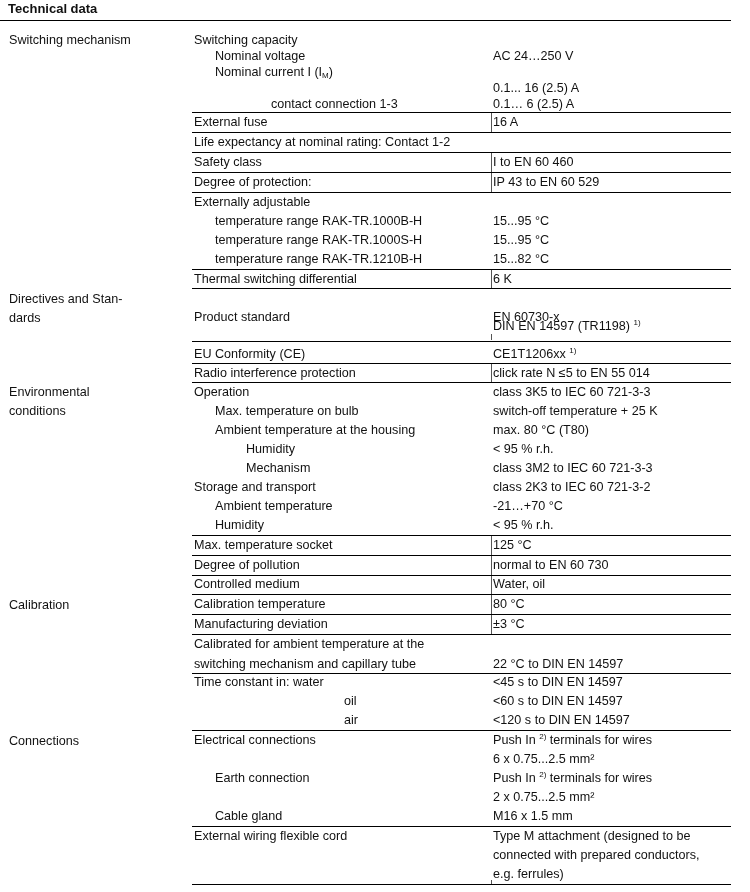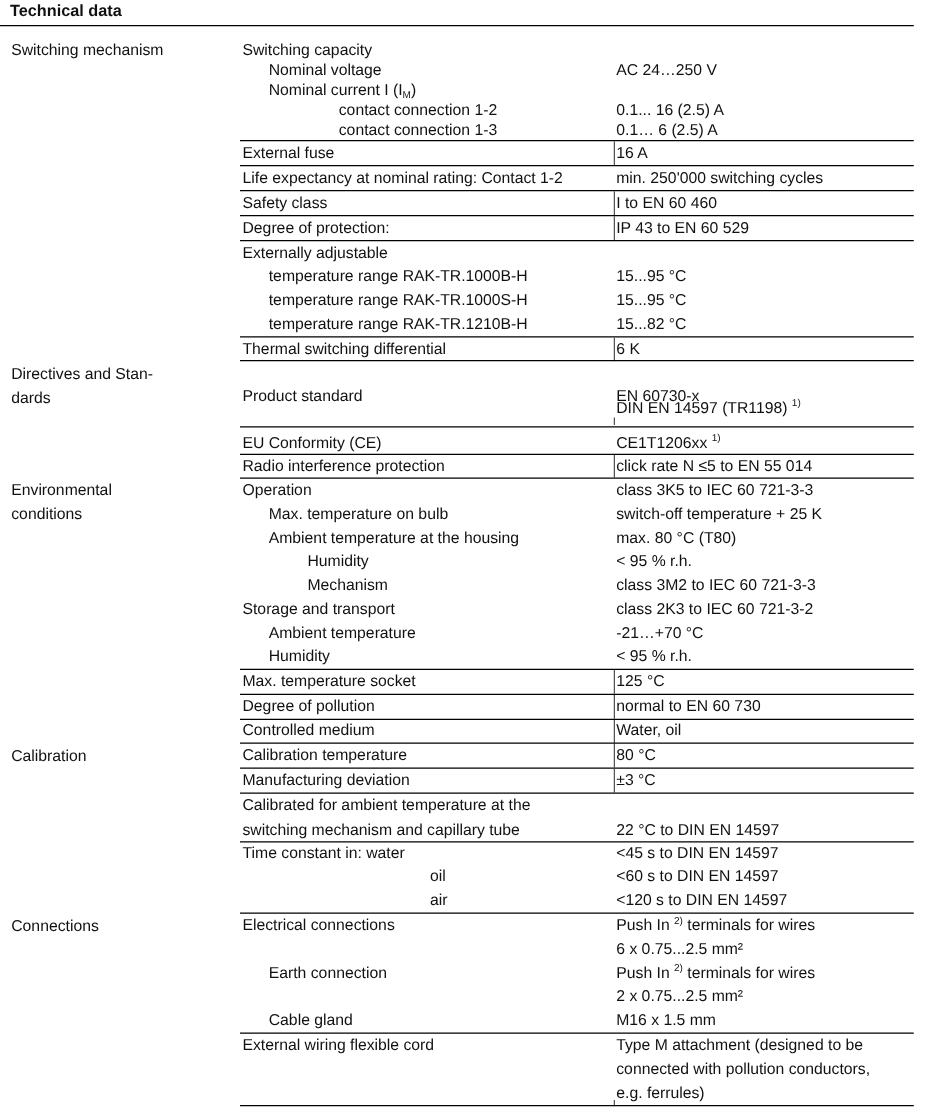--- a/index.html
+++ b/index.html
@@ -54,37 +54,35 @@
   <span class="lbl">Switching capacity</span>
 </div>
 <div class="row" style="top:47px">
   <span class="lbl i1">Nominal voltage</span>
   <span class="val">AC 24…250 V</span>
 </div>
 <div class="row" style="top:63px">
   <span class="lbl i1"><span>Nominal current  I (I</span><sub>M</sub><span>)</span></span>
 </div>
 <div class="row" style="top:79px">
-  <span class="lbl i3">contact connection 1-2</span>
   <span class="val">0.1... 16 (2.5) A</span>
 </div>
 <div class="row" style="top:95px">
   <span class="lbl i3">contact connection 1-3</span>
   <span class="val">0.1…  6 (2.5) A</span>
 </div>
 <div class="rule" style="top:112px"></div>
 <div class="vsep" style="top:113px;height:19px"></div>
 <div class="row" style="top:113px">
   <span class="lbl">External fuse</span>
   <span class="val">16 A</span>
 </div>
 <div class="rule" style="top:132px"></div>
 <div class="row" style="top:133px">
   <span class="lbl">Life expectancy at nominal rating: Contact 1-2</span>
-  <span class="val">min. 250'000 switching cycles</span>
 </div>
 <div class="rule" style="top:152px"></div>
 <div class="vsep" style="top:153px;height:19px"></div>
 <div class="row" style="top:153px">
   <span class="lbl">Safety class</span>
   <span class="val">I to EN 60 460</span>
 </div>
 <div class="rule" style="top:172px"></div>
 <div class="vsep" style="top:173px;height:19px"></div>
 <div class="row" style="top:173px">
@@ -239,19 +237,19 @@
 <div class="row" style="top:807px">
   <span class="lbl i1">Cable gland</span>
   <span class="val">M16 x 1.5 mm</span>
 </div>
 <div class="rule" style="top:826px"></div>
 <div class="row" style="top:827px">
   <span class="lbl">External wiring flexible cord</span>
   <span class="val">Type M attachment (designed to be</span>
 </div>
 <div class="row" style="top:846px">
-  <span class="val">connected with pollution conductors,</span>
+  <span class="val">connected with prepared conductors,</span>
 </div>
 <div class="row" style="top:865px">
   <span class="val">e.g. ferrules)</span>
 </div>
 <div class="vsep" style="top:880px;height:5px"></div>
 <div class="rule" style="top:884px"></div>
 
 </body></html>

